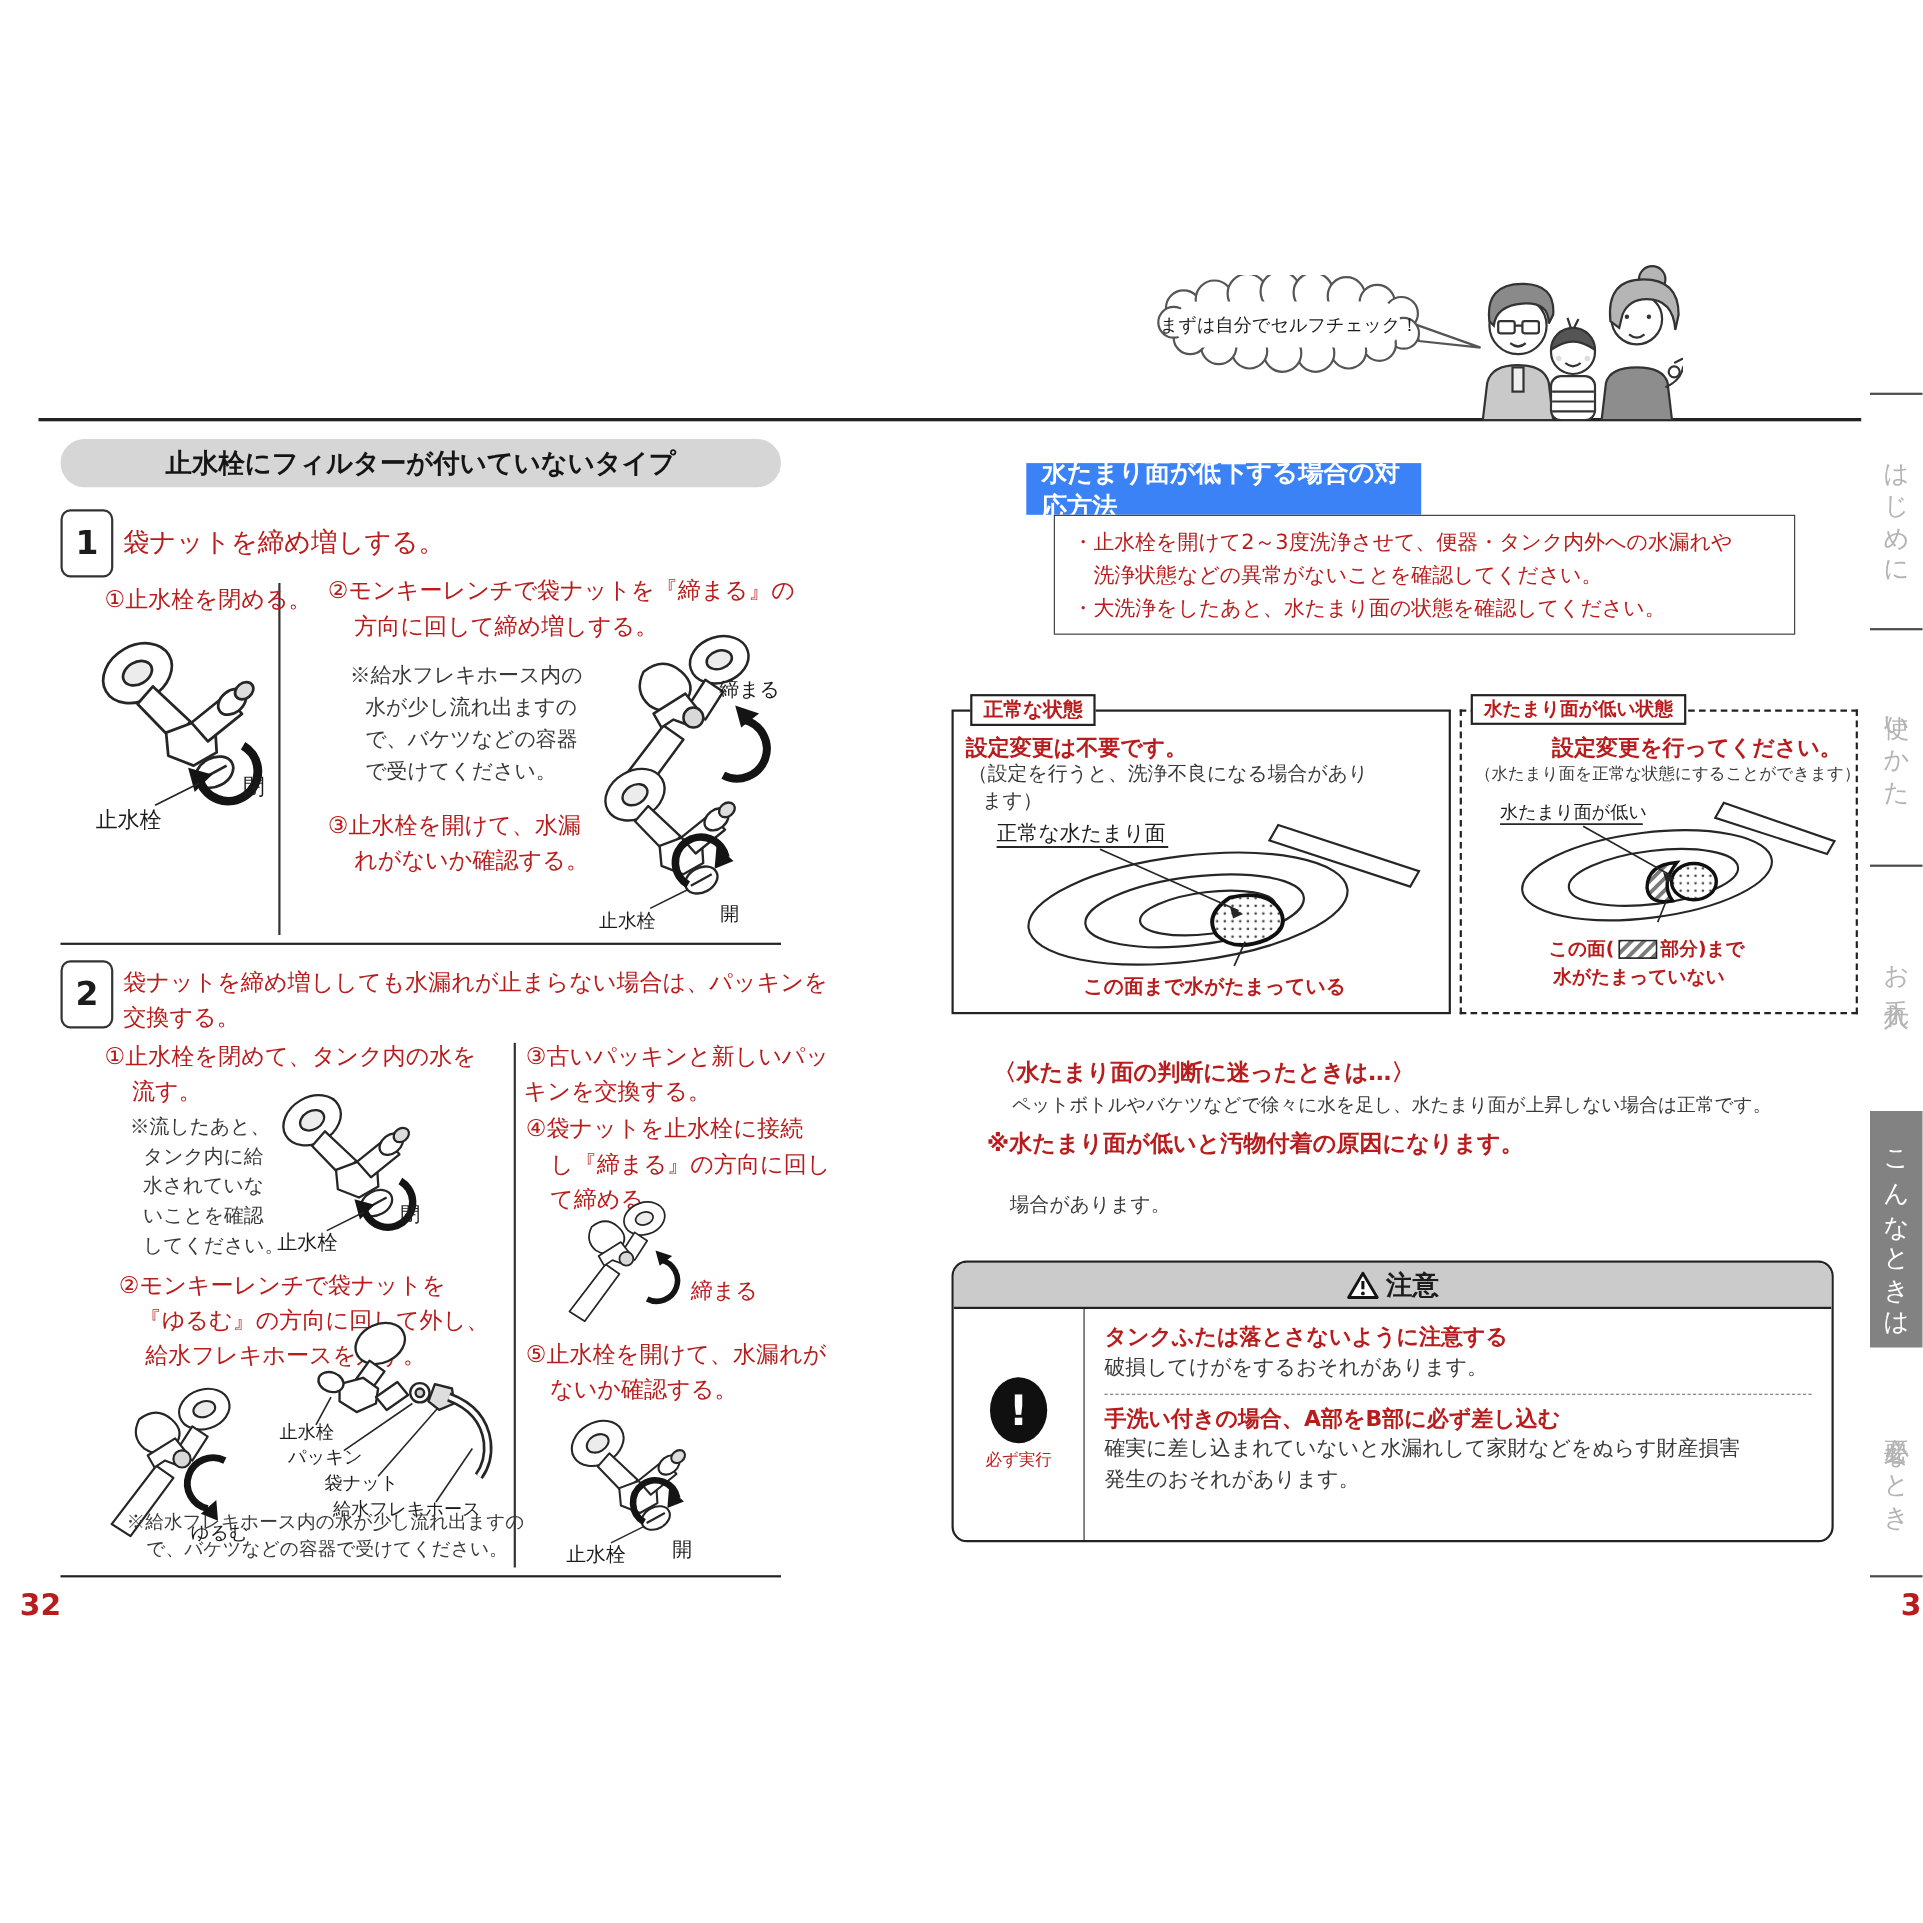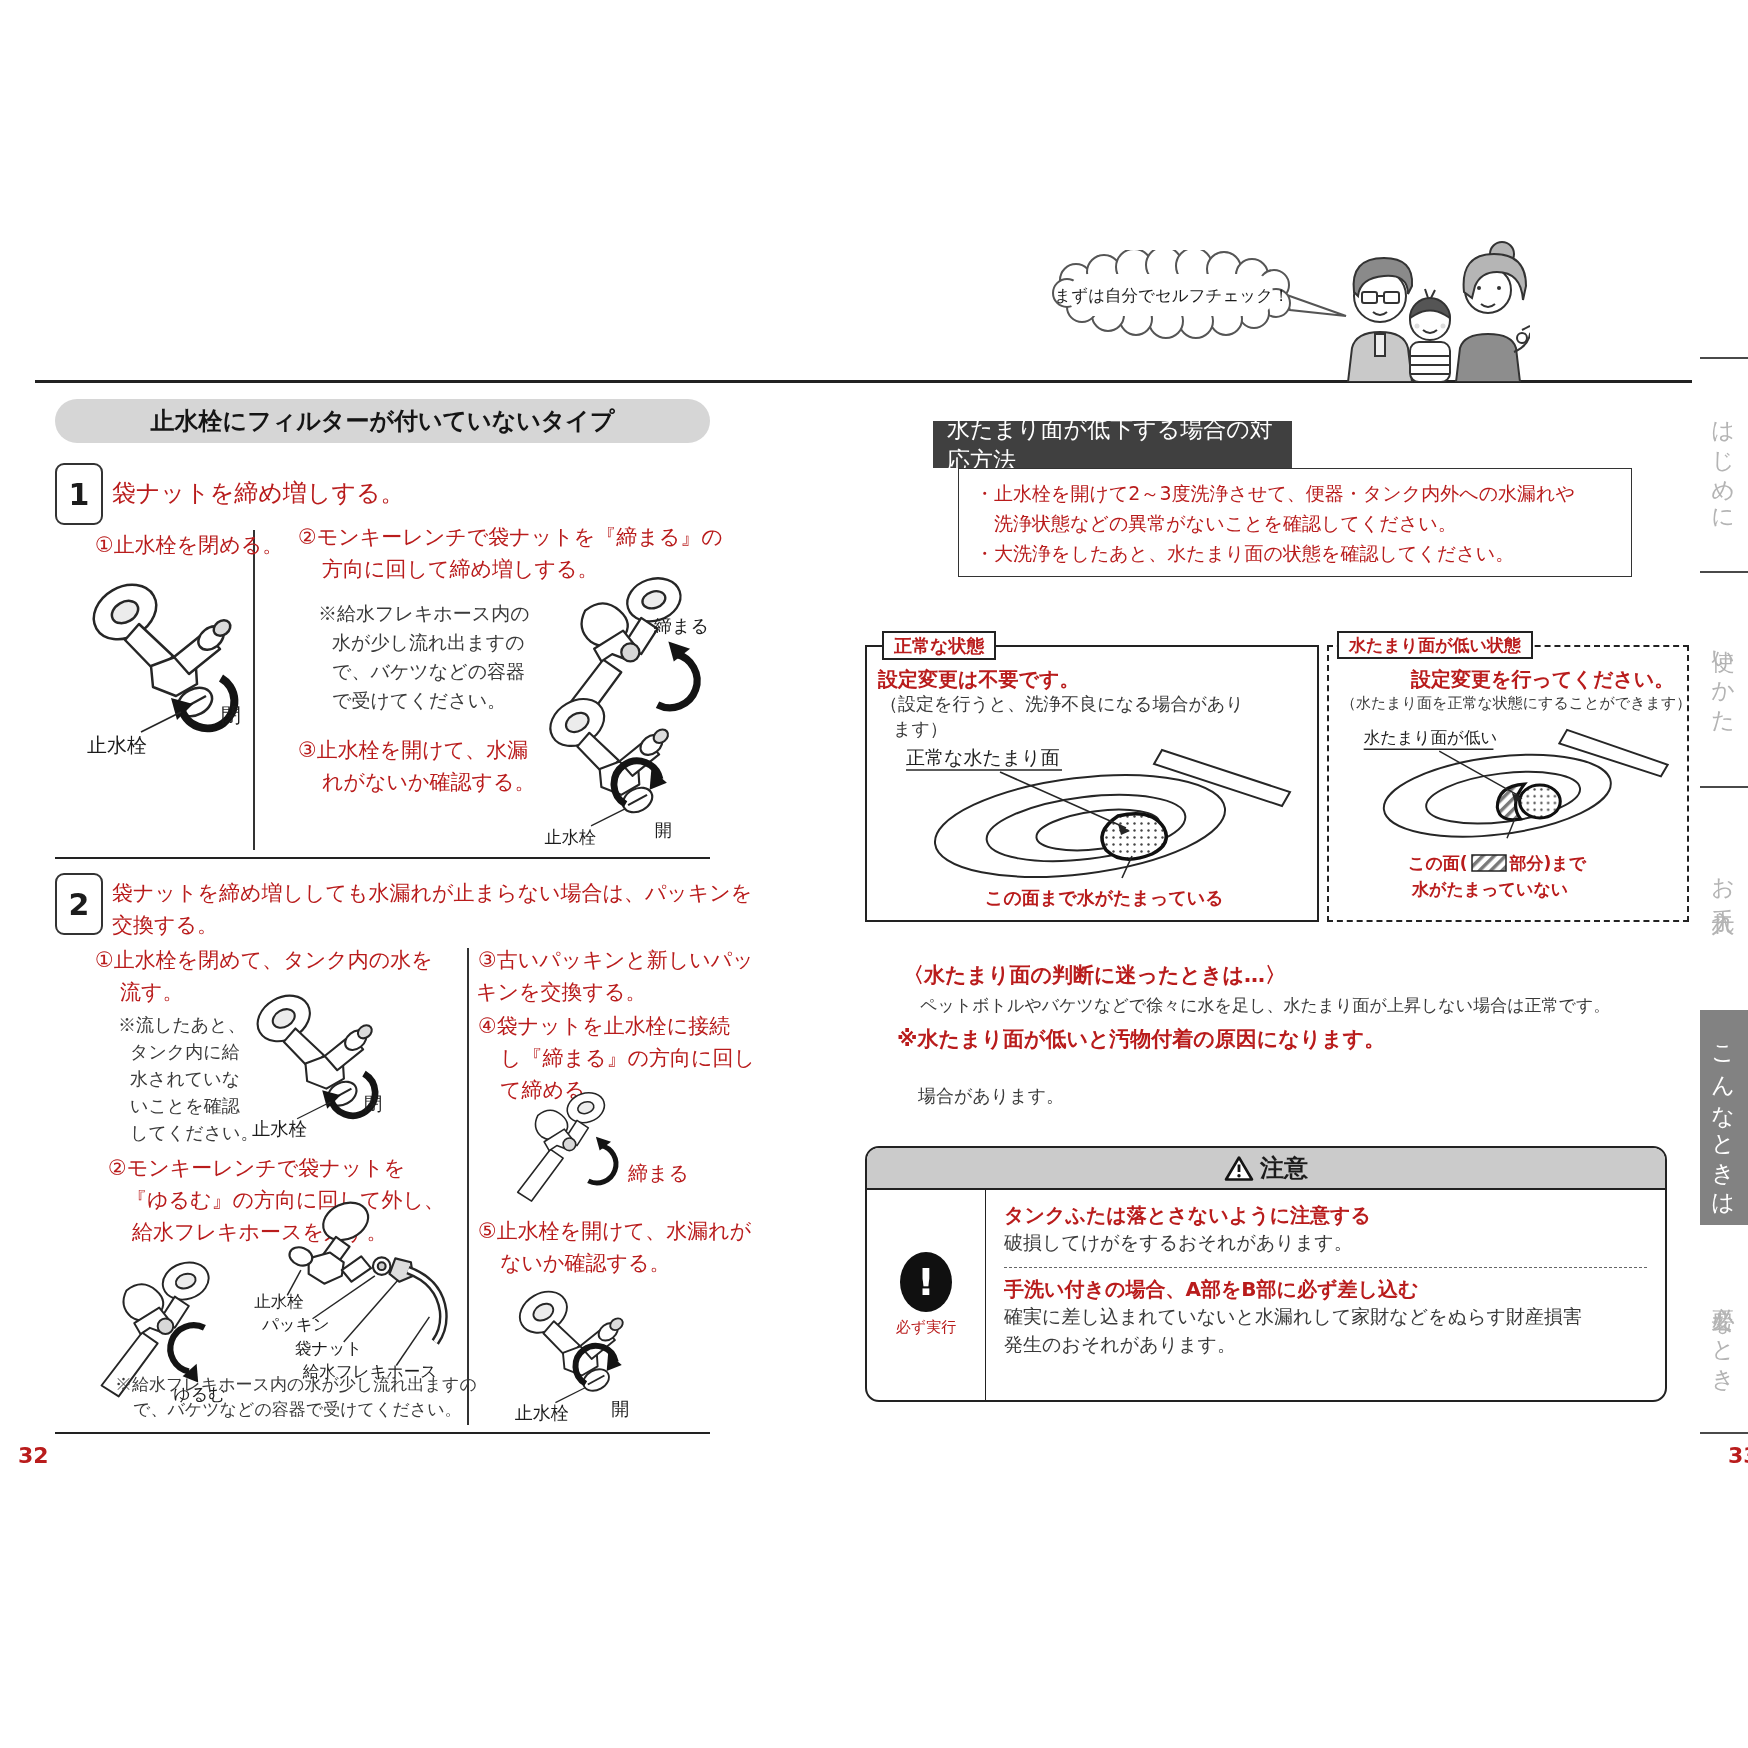--- a/index.html
+++ b/index.html
@@ -2,30 +2,30 @@
 <html><head>
 <meta charset="utf-8">
 <style>
   html,body{margin:0;padding:0;background:#fff;}
   #canvas{position:relative;width:1748px;height:1748px;background:#fff;overflow:hidden;
           font-family:"DejaVu Sans",sans-serif;color:#1c1c1c;}
   .abs{position:absolute;}
   .t{white-space:nowrap;line-height:1.3;color:#b91c1c;}
   .b{font-weight:700;}
   .f15{font-size:15px;} .f17{font-size:17px;} .f18{font-size:18px;}
-  .f19{font-size:19px;} .f20{font-size:20px;} .f21{font-size:21px;} .f22{font-size:22px;} .f24{font-size:24px;}
+  .f19{font-size:19px;} .f20{font-size:20px;} .f21{font-size:21px;} .f22{font-size:27px;} .f24{font-size:24px;}
   .gray{color:#3a3a3a;font-family:Liberation Mono, monospace;}
   .rule{background:#222;}
   .stepno{width:44px;height:58px;border:2.5px solid #333;border-radius:9px;
           display:flex;align-items:center;justify-content:center;font-size:30px;font-weight:700;background:#fff;}
   .vdiv{width:1.5px;background:#333;}
   .graybar{background:#d6d6d6;border-radius:22px;display:flex;align-items:center;justify-content:center;
            font-size:24px;font-weight:600;color:#151515;}
-  .blackbar{background:#404040;color:#fff;display:flex;align-items:center;
-            font-size:23px;font-weight:400;padding-left:14px;}
+  .blackbar{background:#3b82f6;color:#fff;display:flex;align-items:center;
+            font-size:23px;font-weight:700;padding-left:14px;}
   .introbox{border:1.5px solid #333;background:#fff;}
   .cmpbox{border:2px solid #222;background:#fff;}
   .cmpbox.dashed{border-style:dashed;}
   .cmptag{border:2px solid #222;background:#fff;padding:1px 10px;font-weight:600;}
   .cautionbox{border:2px solid #222;border-radius:14px;background:#fff;overflow:hidden;
               display:flex;flex-direction:column;}
   .cautionhead{height:40px;background:#cbcbcb;border-bottom:2px solid #222;
                display:flex;align-items:center;justify-content:center;gap:6px;
                font-size:24px;font-weight:700;}
   .cautionbody{flex:1;display:flex;}

